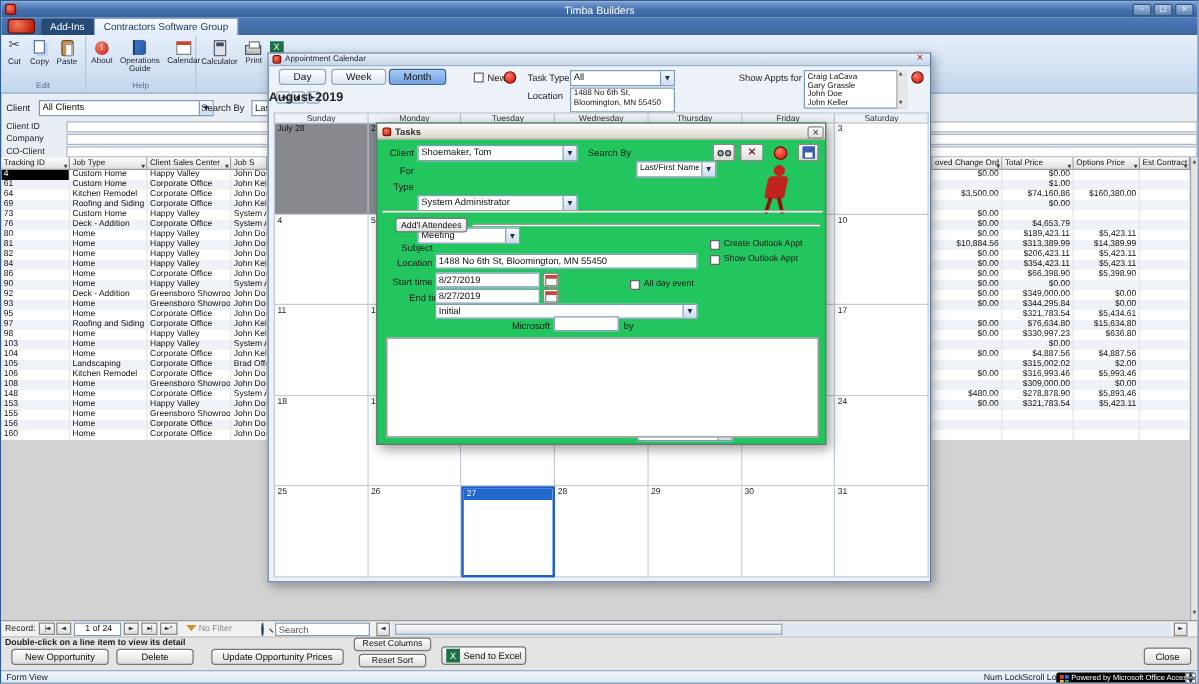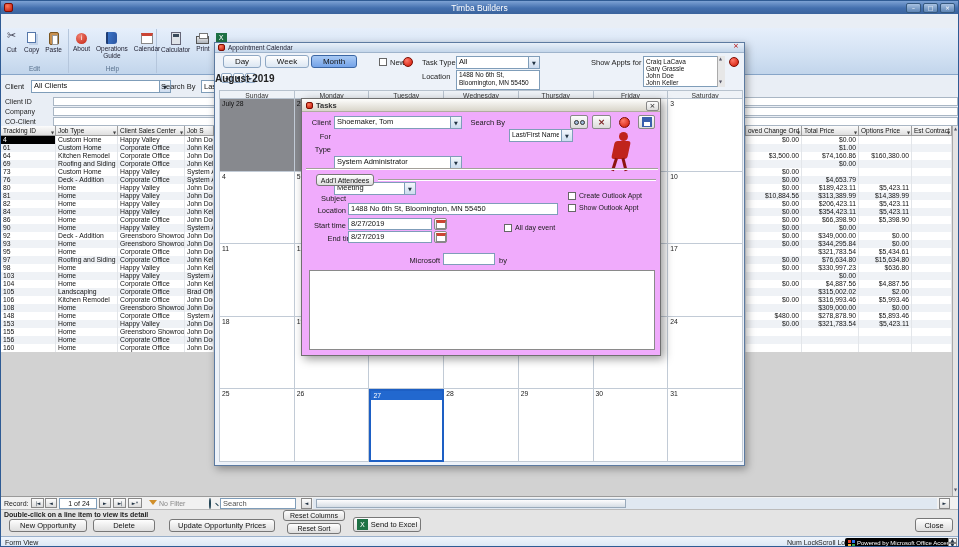--- a/index.html
+++ b/index.html
@@ -71,21 +71,21 @@
   .calbtn{display:flex;align-items:center;justify-content:center;background:linear-gradient(#fefefe,#dce7f3);border:1px solid #8fa8c4;border-radius:3px;font-size:8px}
   .calbtn.active{background:linear-gradient(#a8c9f4,#74a3e8);border-color:#3a66a4}
   .navbtn{display:flex;align-items:center;justify-content:center;background:linear-gradient(#fdfdfd,#d8e3f0);border:1px solid #8fa8c4;border-radius:2px;font-size:5px;color:#234}
   .chdr{background:#eef2f7;border-right:1px solid #b7c2ce;border-bottom:1px solid #b7c2ce;font-size:6.8px;color:#333;text-align:center;line-height:9px;overflow:hidden}
   .ccell{background:#fff;border-right:1px solid #c2cbd6;border-bottom:1px solid #c2cbd6;position:relative;overflow:hidden}
   .cnum{display:block;font-size:6.8px;line-height:9px;padding-left:2px;color:#222}
   .ccell.outmonth{background:#87898e}.ccell.outmonth .cnum{color:#111}
   .ccell.seld{border:2px solid #1d5fc4}.ccell.seld .cnum{background:#2268cf;color:#fff}
   .pitem{font-size:6.5px;line-height:7px;padding-left:2px;white-space:nowrap;overflow:hidden}
   
-  #tasksdlg{left:300px;top:97px;width:360px;height:258px;background:#f0abfc;border:1px solid #6f6f6f;box-shadow:3px 3px 9px rgba(0,0,0,.4);z-index:9}
+  #tasksdlg{left:300px;top:97px;width:360px;height:258px;background:#22c55e;border:1px solid #6f6f6f;box-shadow:3px 3px 9px rgba(0,0,0,.4);z-index:9}
   #tasks-title{left:0;top:0;width:358px;height:13px;background:linear-gradient(#fdfdfc,#d9d5ca);border-bottom:1px solid #b0aca0}
   .tlbl{font-size:7.5px;color:#1a1a1a;text-align:right;white-space:nowrap}
   .toolbtn{display:flex;align-items:center;justify-content:center;background:linear-gradient(#fdfdfd,#dcdcda);border:1px solid #888;border-radius:2px}
   .binoc-c{width:5px;height:5px;border-radius:50%;border:1px solid #333;background:#9db6d6;display:inline-block}
   .diskic{width:10px;height:10px;background:#3a5fae;position:relative;display:inline-block}
   .diskic::after{content:"";position:absolute;left:2px;bottom:1px;width:6px;height:4px;background:#fff}
   .minical{width:10px;height:9px;background:#fff;border:1px solid #888;border-top:3px solid #cc4433;display:inline-block}
   .sepline{border-top:1px solid #a3a09a;border-bottom:1px solid #fff;height:2px}
   .person-head{position:absolute;left:14px;top:0;width:9px;height:9px;border-radius:50%;background:#c0241c}
   .person-body{position:absolute;left:8px;top:9px;width:16px;height:18px;background:#c0241c;transform:skewX(-12deg);border-radius:3px}
@@ -110,20 +110,25 @@
 <div id="app">
 
   <div class="abs" id="titlebar">
     <span class="abs appico" style="left:3px;top:2px"></span>
     <span class="abs" id="title-text">Timba Builders</span>
     <span class="abs winbtn pi i-min" style="left:905px"></span>
     <span class="abs winbtn pi i-max" style="left:922px"></span>
     <span class="abs winbtn pi i-close" style="left:939px"></span>
   </div>
 
+  <div class="abs" id="tabstrip">
+    <span class="abs officebtn"></span>
+    <span class="abs tab tab-dark">Add-Ins</span>
+    <span class="abs tab tab-active">Contractors Software Group</span>
+  </div>
 
   <div class="abs" id="ribbon">
     <div class="rgroup" style="left:0;width:68px">
       <div class="rrow">
         <div class="rbtn">
             <span class="ric ric-cut"></span>
             <span>Cut</span>
           </div>
         <div class="rbtn">
             <span class="ric ric-copy"></span>
@@ -756,20 +761,24 @@
     <div class="abs" style="left:303px;top:33px;width:30px;height:42px">
       <i class="person-head"></i>
         <i class="person-body"></i>
         <i class="person-leg1"></i>
         <i class="person-leg2"></i>
     </div>
     <div class="abs sepline" style="left:4px;top:69px;width:352px"></div>
     <div class="abs btn" style="left:14px;top:75px;width:58px;height:12px;font-size:7px">Add'l Attendees</div>
     <div class="abs sepline" style="left:76px;top:80px;width:278px"></div>
     <span class="abs tlbl" style="left:8px;top:95px;width:36px">Subject</span>
+    <div class="abs combo" style="left:46px;top:92px;width:210px;height:12px">
+      <span>Initial</span>
+      <i class="drop"></i>
+    </div>
     <span class="abs cb" style="left:266px;top:93px"></span>
     <span class="abs tlbl" style="left:277px;top:93px;font-size:7px;text-align:left">Create Outlook Appt</span>
     <span class="abs cb" style="left:266px;top:105px"></span>
     <span class="abs tlbl" style="left:277px;top:105px;font-size:7px;text-align:left">Show Outlook Appt</span>
     <span class="abs tlbl" style="left:8px;top:107px;width:36px">Location</span>
     <div class="abs tbox" style="left:46px;top:104px;width:210px;height:12px">1488 No 6th St, Bloomington, MN  55450</div>
     <span class="abs tlbl" style="left:2px;top:122px;width:42px">Start time</span>
     <div class="abs tbox" style="left:46px;top:119px;width:84px;height:12px">8/27/2019</div>
     <span class="abs toolbtn" style="left:132px;top:119px;width:13px;height:12px">
         <i class="minical"></i>

